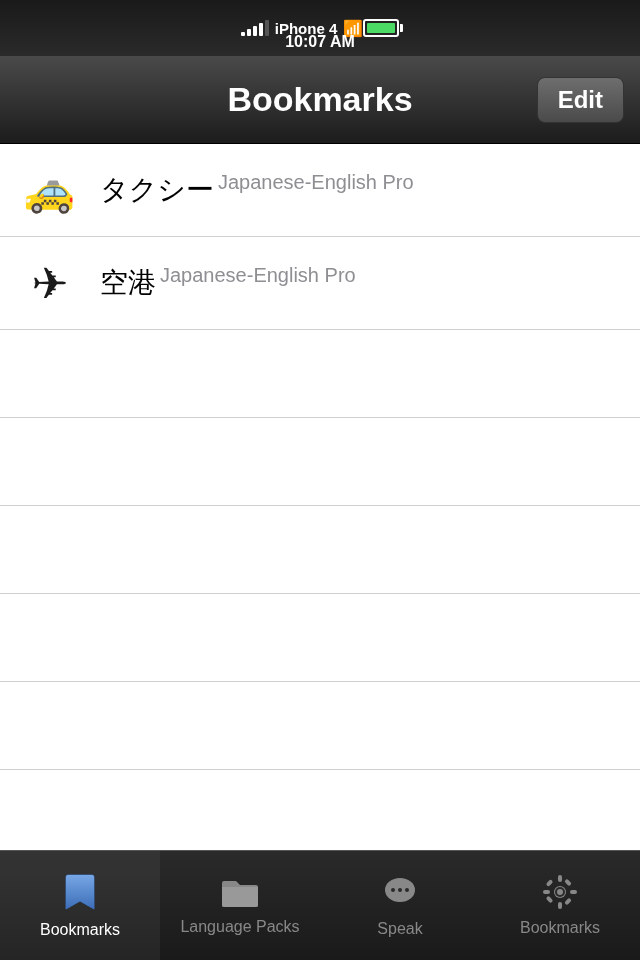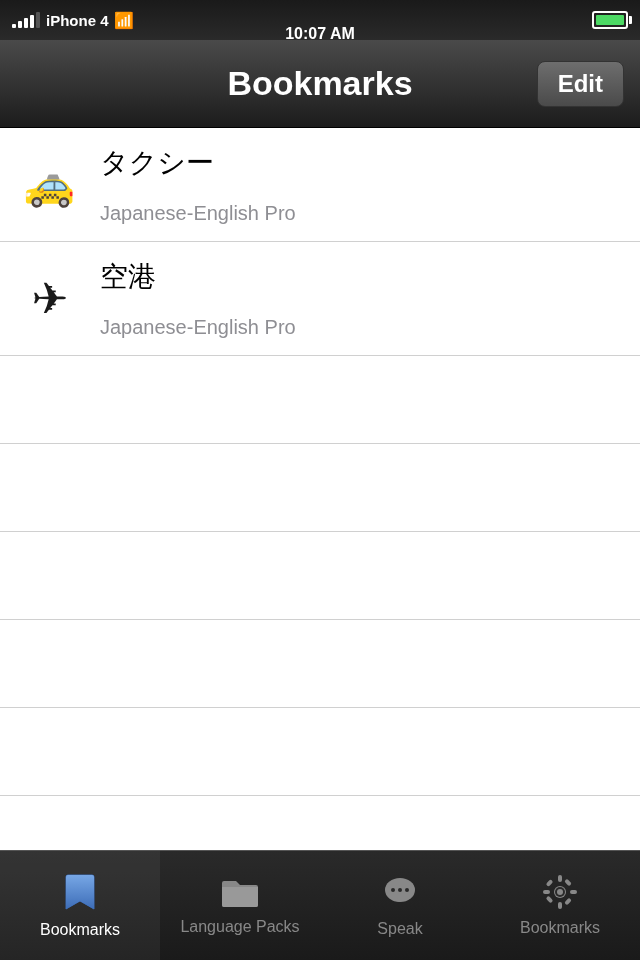--- a/index.html
+++ b/index.html
@@ -9,25 +9,25 @@
       height: 960px;
       background: #fff;
       font-family: -apple-system, 'Helvetica Neue', Arial, sans-serif;
       overflow: hidden;
       position: relative;
     }
 
     
     #status-bar {
       width: 640px;
-      height: 40px;
+      height: 56px;
       background: linear-gradient(to bottom, #1a1a1a, #2a2a2a);
       display: flex;
       align-items: center;
-      justify-content: space-between;
+      justify-content: center;
       padding: 0 12px;
       color: #fff;
     }
 
     .status-left {
       display: flex;
       align-items: center;
       gap: 6px;
       font-size: 15px;
       font-weight: 600;
@@ -148,22 +148,23 @@
       display: flex;
       align-items: center;
       justify-content: center;
       margin-right: 20px;
       flex-shrink: 0;
       font-size: 44px;
     }
 
     .item-text {
       display: flex;
-      flex-direction: column;
-      gap: 20px;
+      flex-direction: row;
+      gap: 4px;
+      text-align: right;
     }
 
     .item-title {
       font-size: 28px;
       font-weight: 400;
       color: #000;
     }
 
     .item-subtitle {
       font-size: 20px;

